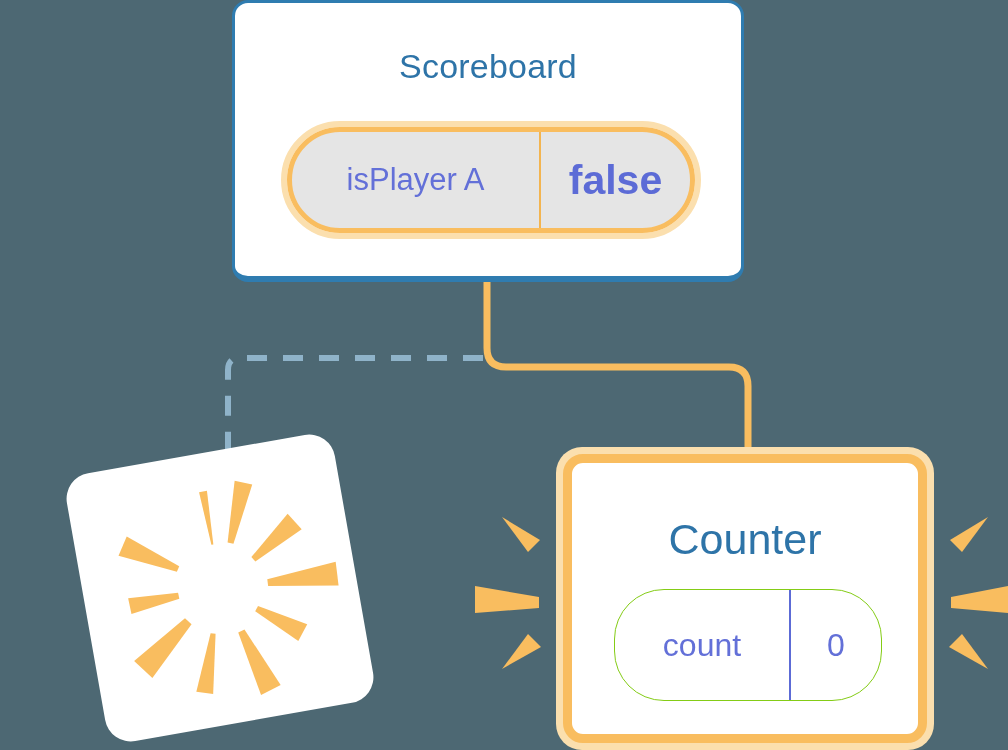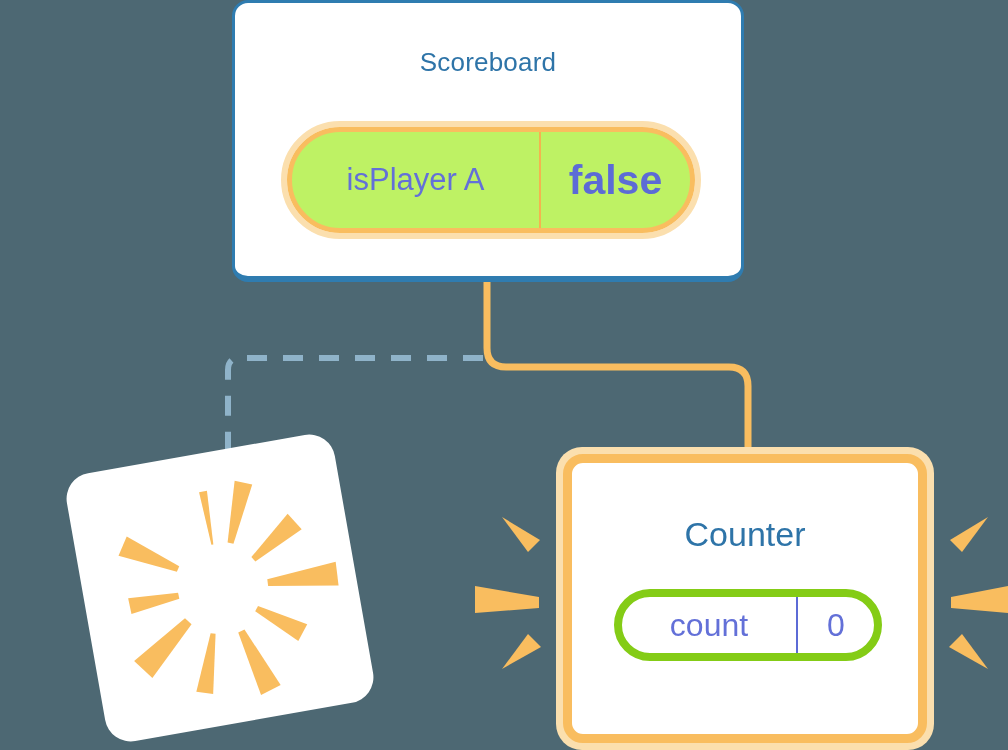--- a/index.html
+++ b/index.html
@@ -40,21 +40,21 @@
     border-bottom-width: 6px;
     border-radius: 16px;
     box-sizing: border-box;
     z-index: 5;
   }
   #scoreboard-title {
     position: absolute;
     left: 0; right: 0;
     top: 44px;
     text-align: center;
-    font-size: 26px;
+    font-size: 34px;
     color: #2e74a8;
     letter-spacing: 0.2px;
     white-space: nowrap;
   }
 
   
   #scoreboard-pill {
     position: absolute;
     left: 46px;
     top: 118px;
@@ -67,21 +67,21 @@
     z-index: 6;
   }
   #scoreboard-pill-inner {
     position: absolute;
     left: 0; top: 0;
     width: 100%;
     height: 100%;
     border-radius: 53px;
     border: 5px solid #f9bd5f;
     box-sizing: border-box;
-    background: #bef264;
+    background: #e5e5e5;
     display: flex;
     align-items: stretch;
     overflow: hidden;
   }
   #scoreboard-pill-key {
     flex: 0 0 247px;
     display: flex;
     align-items: center;
     justify-content: center;
     font-size: 31px;
@@ -126,31 +126,31 @@
     border: 9px solid #f9bd5f;
     border-radius: 20px;
     background: #ffffff;
     box-sizing: border-box;
   }
   #counter-title {
     position: absolute;
     left: 0; right: 0;
     top: 52px;
     text-align: center;
-    font-size: 34px;
+    font-size: 43px;
     color: #2e74a8;
     white-space: nowrap;
   }
   #counter-pill {
     position: absolute;
     left: 42px;
     top: 126px;
     width: 268px;
-    height: 72px;
-    border: 8px solid #84cc16;
+    height: 112px;
+    border: 1px solid #84cc16;
     border-radius: 50px;
     background: #ffffff;
     box-sizing: border-box;
     display: flex;
     align-items: stretch;
     overflow: hidden;
   }
   #counter-pill-key {
     flex: 0 0 174px;
     display: flex;

